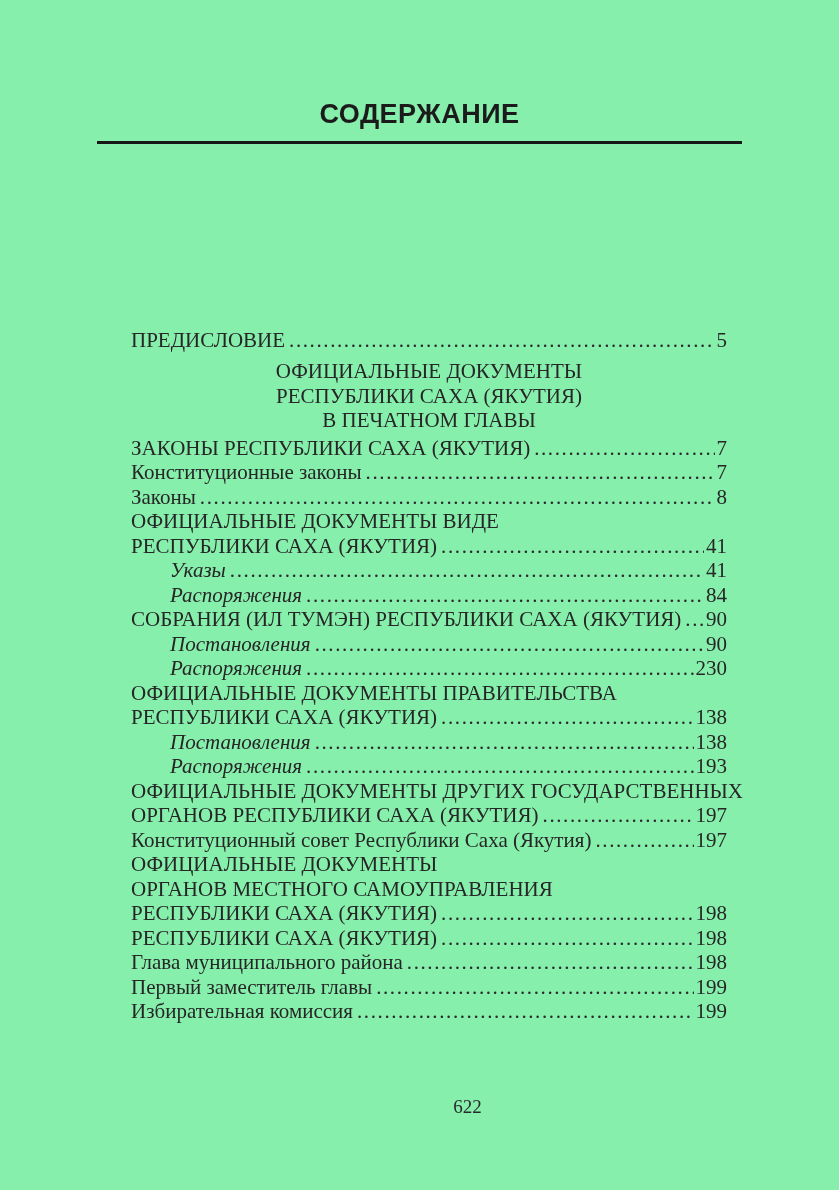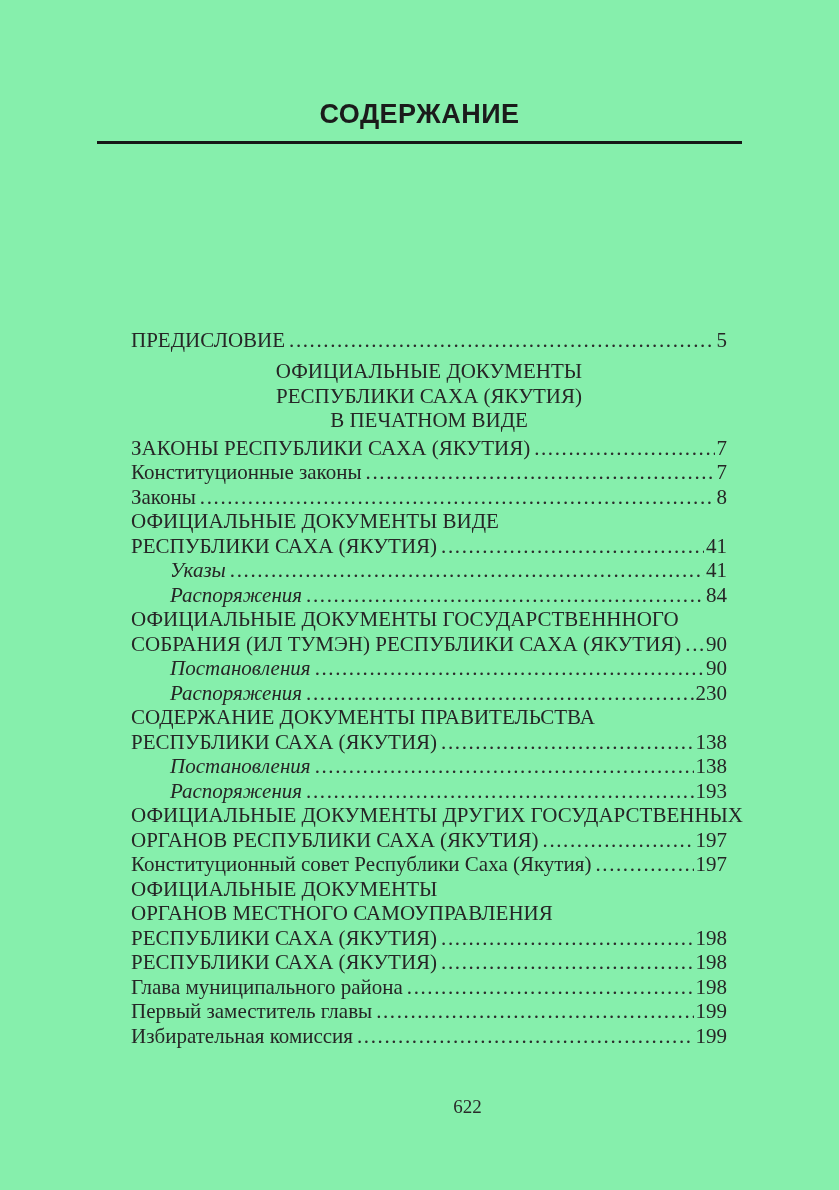--- a/index.html
+++ b/index.html
@@ -86,21 +86,21 @@
 
   <div class="toc">
       <div class="row caps">
         <span class="t">ПРЕДИСЛОВИЕ </span>
         <span class="leader"></span>
         <span class="pg">5</span>
       </div>
       <div class="center-heading">
         <div class="center-line">ОФИЦИАЛЬНЫЕ ДОКУМЕНТЫ</div>
         <div class="center-line">РЕСПУБЛИКИ САХА (ЯКУТИЯ)</div>
-        <div class="center-line">В ПЕЧАТНОМ ВИДЕ</div>
+        <div class="center-line">В ПЕЧАТНОМ ГЛАВЫ</div>
       </div>
       <div class="row caps">
         <span class="t">ЗАКОНЫ РЕСПУБЛИКИ САХА (ЯКУТИЯ)</span>
         <span class="leader"></span>
         <span class="pg">7</span>
       </div>
       <div class="row plain">
         <span class="t">Конституционные законы</span>
         <span class="leader"></span>
         <span class="pg">7</span>
@@ -122,39 +122,36 @@
         <span class="t">Указы</span>
         <span class="leader"></span>
         <span class="pg">41</span>
       </div>
       <div class="row italic">
         <span class="t">Распоряжения </span>
         <span class="leader"></span>
         <span class="pg">84</span>
       </div>
       <div class="row caps">
-        <span class="t">ОФИЦИАЛЬНЫЕ ДОКУМЕНТЫ ГОСУДАРСТВЕНННОГО</span>
-      </div>
-      <div class="row caps">
         <span class="t">СОБРАНИЯ (ИЛ ТУМЭН) РЕСПУБЛИКИ САХА (ЯКУТИЯ)</span>
         <span class="leader"></span>
         <span class="pg">90</span>
       </div>
       <div class="row italic">
         <span class="t">Постановления </span>
         <span class="leader"></span>
         <span class="pg">90</span>
       </div>
       <div class="row italic">
         <span class="t">Распоряжения </span>
         <span class="leader"></span>
         <span class="pg">230</span>
       </div>
       <div class="row caps">
-        <span class="t">СОДЕРЖАНИЕ ДОКУМЕНТЫ ПРАВИТЕЛЬСТВА</span>
+        <span class="t">ОФИЦИАЛЬНЫЕ ДОКУМЕНТЫ ПРАВИТЕЛЬСТВА</span>
       </div>
       <div class="row caps">
         <span class="t">РЕСПУБЛИКИ САХА (ЯКУТИЯ) </span>
         <span class="leader"></span>
         <span class="pg">138</span>
       </div>
       <div class="row italic">
         <span class="t">Постановления </span>
         <span class="leader"></span>
         <span class="pg">138</span>

